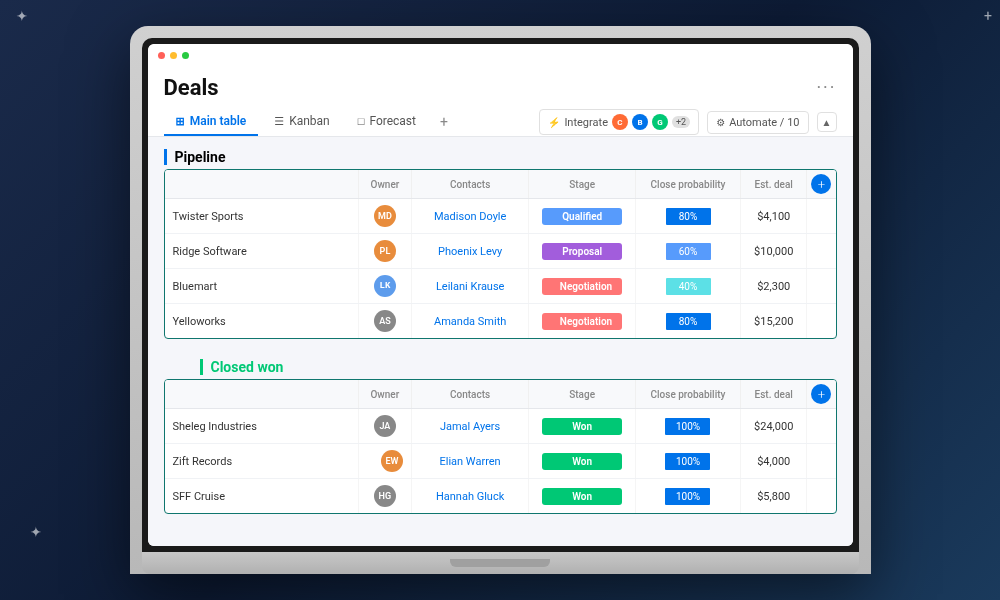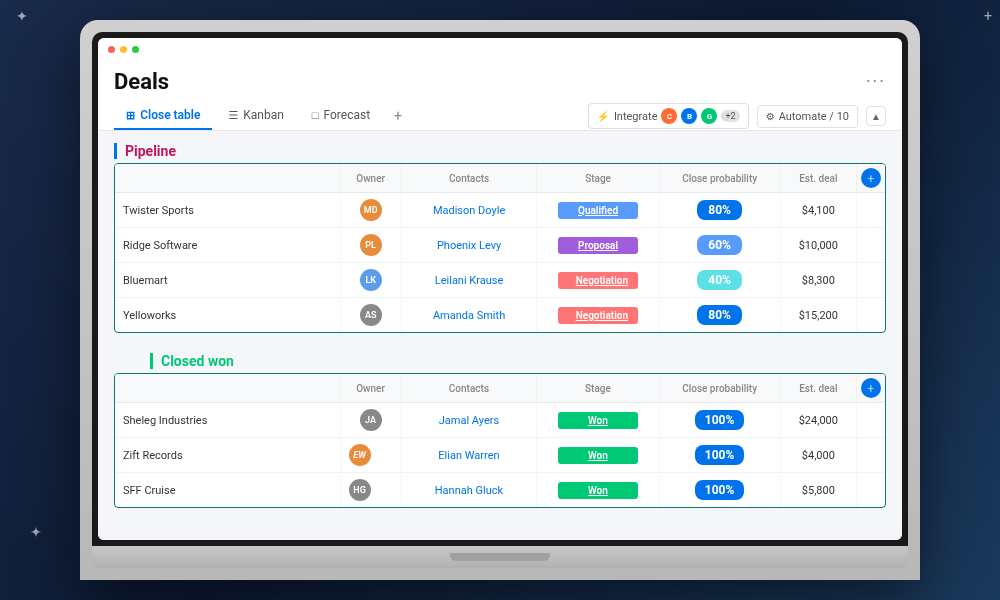--- a/index.html
+++ b/index.html
@@ -8,24 +8,24 @@
       width: 1000px;
       height: 600px;
       display: flex;
       align-items: center;
       justify-content: center;
       font-family: -apple-system, BlinkMacSystemFont, 'Segoe UI', Roboto, sans-serif;
       overflow: hidden;
     }
 
     .laptop-outer {
-      width: 840px;
+      width: 741px;
       background: linear-gradient(180deg, #d0d0d0 0%, #b8b8b8 100%);
       border-radius: 18px 18px 0 0;
-      padding: 12px 12px 12px 12px;
+      padding: 12px 12px 0 12px;
       box-shadow: 0 20px 60px rgba(0,0,0,0.5);
       position: relative;
     }
 
     .laptop-screen-bezel {
       background: #1a1a1a;
       border-radius: 10px 10px 0 0;
       padding: 6px;
     }
 
@@ -181,21 +181,21 @@
       padding: 12px 16px;
     }
 
     .section {
       margin-bottom: 20px;
     }
 
     .section-header {
       font-size: 14px;
       font-weight: 700;
-      color: #be185d;
+      color: #000000;
       margin-bottom: 4px;
     }
 
     .table-wrapper {
       background: #fff;
       border: 1px solid #0f766e;
       border-radius: 4px;
       overflow: hidden;
     }
 
@@ -258,34 +258,33 @@
 
     .stage-badge {
       display: inline-block;
       padding: 3px 10px;
       border-radius: 3px;
       font-size: 10px;
       font-weight: 600;
       color: #fff;
       text-align: center;
       min-width: 80px;
-      text-decoration: underline;
     }
 
     .stage-qualified { background: #579bfc; }
     .stage-proposal { background: #a25ddc; }
     .stage-negotiation { background: #ff7575; text-align: right; }
     .stage-won { background: #00c875; }
 
     .prob-badge {
       display: inline-block;
       padding: 3px 10px;
-      border-radius: 8px;
-      font-size: 12px;
-      font-weight: 700;
+      border-radius: 1px;
+      font-size: 10px;
+      font-weight: 400;
       color: #fff;
       text-align: center;
       min-width: 45px;
     }
 
     .prob-80 { background: #0073ea; }
     .prob-60 { background: #579bfc; }
     .prob-40 { background: #5ce0e6; }
     .prob-100 { background: #0073ea; }
 
@@ -369,21 +368,21 @@
       <div class="app-container">
 
         <div class="title-bar">
           <div class="title-row">
             <h1 class="page-title">Deals</h1>
             <div class="dots-menu">···</div>
           </div>
           <div class="tabs-row">
             <div class="tab active">
               <span class="tab-icon">⊞</span>
-              <span>Close table</span>
+              <span>Main table</span>
             </div>
             <div class="tab">
               <span class="tab-icon">☰</span>
               <span>Kanban</span>
             </div>
             <div class="tab">
               <span class="tab-icon">□</span>
               <span>Forecast</span>
             </div>
             <div class="tab-add">+</div>
@@ -467,34 +466,34 @@
     </td>
     <td style="text-align:center;">
       <span class="deal-val">$10,000</span>
     </td>
     <td></td>
   </tr>
                     <tr class="data-row">
     <td>
       <span class="company-name">Bluemart</span>
     </td>
-    <td style="text-align:center;">
+    <td style="text-align:center;font-family:Liberation Mono, monospace;">
       <span class="owner-avatar" style="background:#5d9cec">LK</span>
     </td>
     <td style="text-align:center;">
       <span class="contact-link">Leilani Krause</span>
     </td>
     <td style="text-align:center;">
       <span class="stage-badge stage-negotiation">Negotiation</span>
     </td>
     <td style="text-align:center;">
       <span class="prob-badge prob-40">40%</span>
     </td>
     <td style="text-align:center;">
-      <span class="deal-val">$8,300</span>
+      <span class="deal-val">$2,300</span>
     </td>
     <td></td>
   </tr>
                     <tr class="data-row">
     <td>
       <span class="company-name">Yelloworks</span>
     </td>
     <td style="text-align:center;">
       <span class="owner-avatar" style="background:#888">AS</span>
     </td>
@@ -555,42 +554,42 @@
     </td>
     <td style="text-align:center;">
       <span class="deal-val">$24,000</span>
     </td>
     <td></td>
   </tr>
                     <tr class="data-row">
     <td>
       <span class="company-name">Zift Records</span>
     </td>
-    <td style="text-align:left;font-style:italic;">
+    <td style="text-align:right;">
       <span class="owner-avatar" style="background:#e88c3c">EW</span>
     </td>
     <td style="text-align:center;">
       <span class="contact-link">Elian Warren</span>
     </td>
     <td style="text-align:center;">
       <span class="stage-badge stage-won">Won</span>
     </td>
     <td style="text-align:center;">
       <span class="prob-badge prob-100">100%</span>
     </td>
     <td style="text-align:center;">
       <span class="deal-val">$4,000</span>
     </td>
     <td></td>
   </tr>
                     <tr class="data-row">
     <td>
       <span class="company-name">SFF Cruise</span>
     </td>
-    <td style="text-align:left;">
+    <td style="text-align:center;">
       <span class="owner-avatar" style="background:#888">HG</span>
     </td>
     <td style="text-align:center;">
       <span class="contact-link">Hannah Gluck</span>
     </td>
     <td style="text-align:center;">
       <span class="stage-badge stage-won">Won</span>
     </td>
     <td style="text-align:center;">
       <span class="prob-badge prob-100">100%</span>

